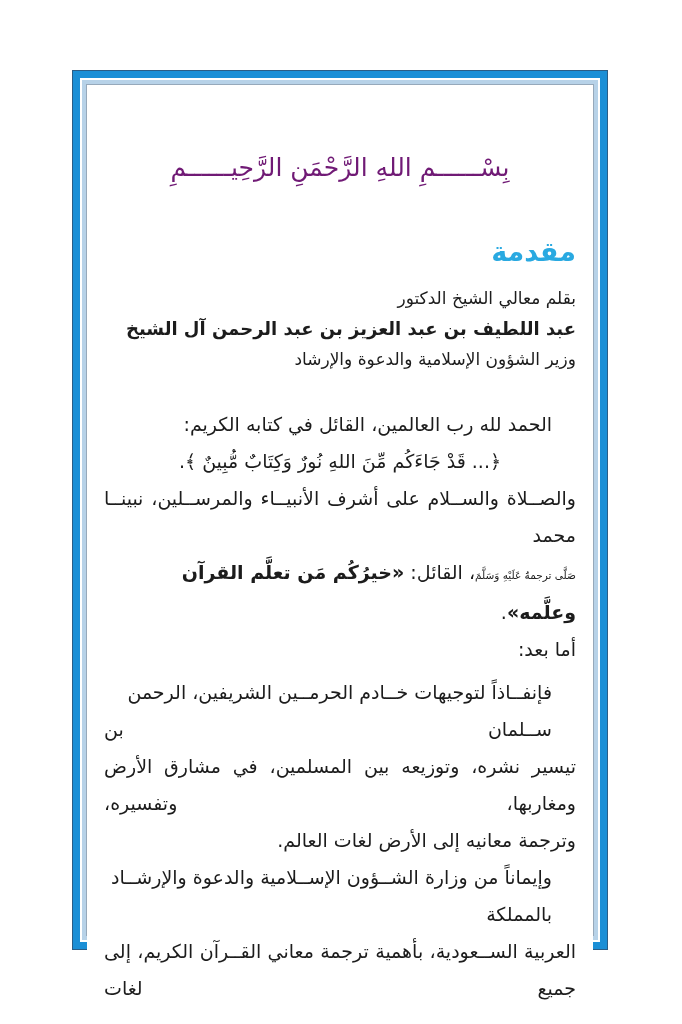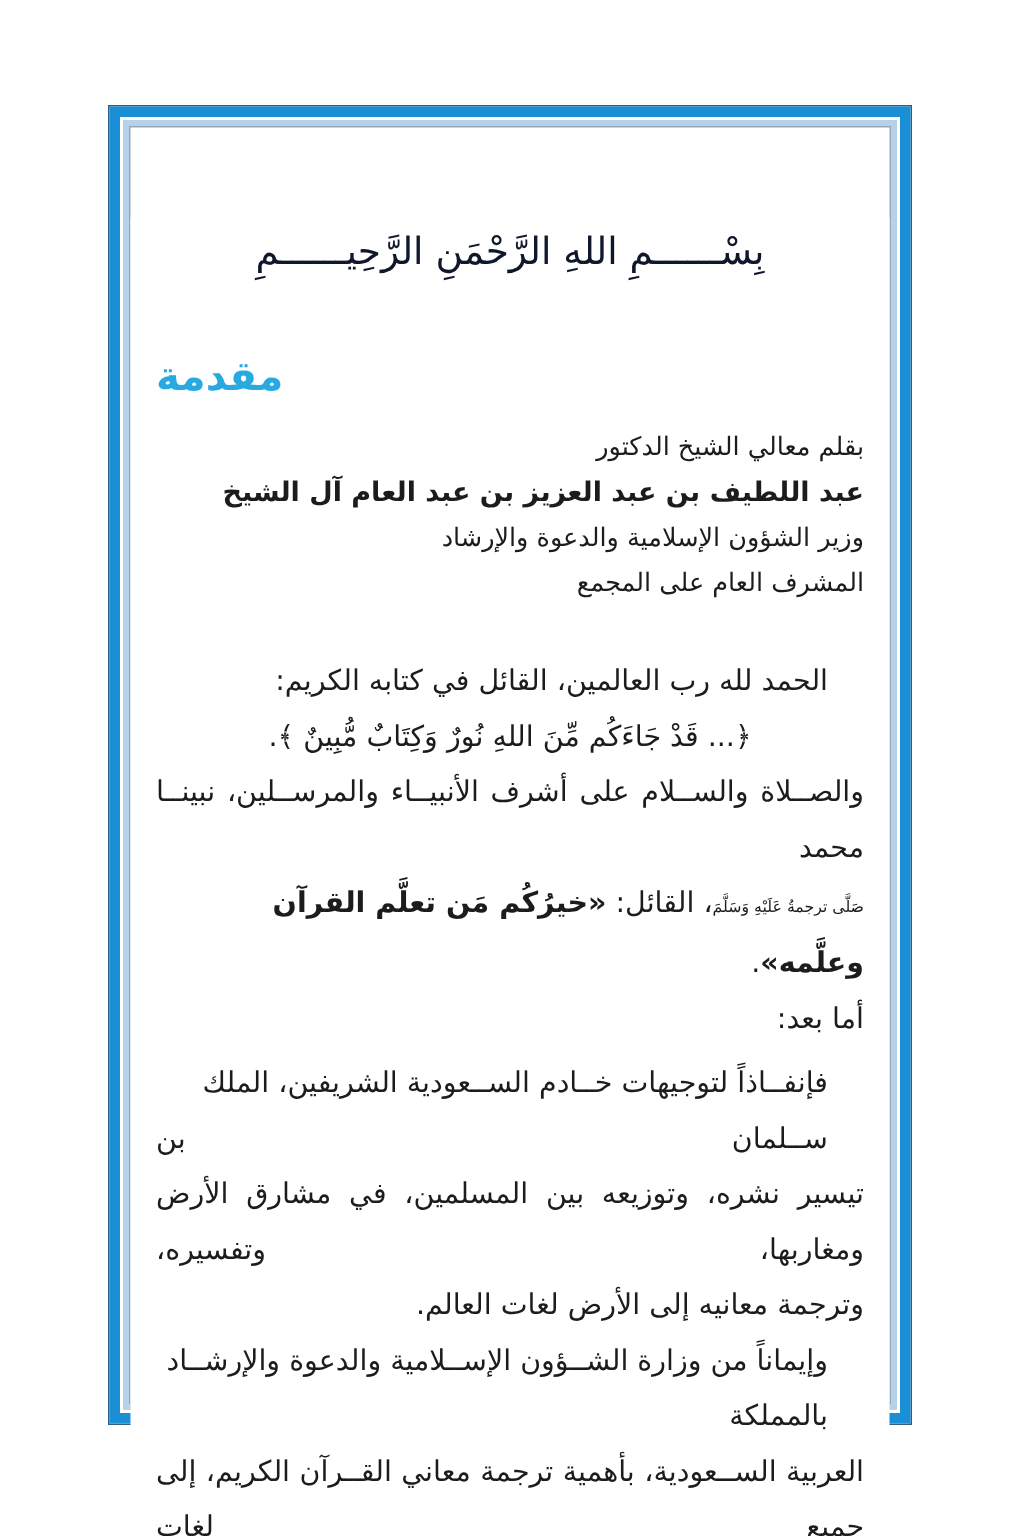--- a/index.html
+++ b/index.html
@@ -24,26 +24,26 @@
     width:100%; height:100%;
     padding:0 17px;
     background:#ffffff;
   }
   
   .bismillah {
     margin-top:60px;
     text-align:center;
     font-size:25px;
     line-height:46px;
-    color:#0f172a;
+    color:#701a75;
     letter-spacing:0.5px;
   }
   .page-title {
     margin-top:44px;
-    text-align:left;
+    text-align:right;
     font-size:27px;
     line-height:34px;
     font-weight:bold;
     color:#29a9e1;
   }
   .byline { margin-top:14px; text-align:right; }
   .byline-line  { font-size:17px; line-height:30px; }
   .byline-name  { font-size:18px; line-height:31px; font-weight:bold; }
   
   .body-text { margin-top:32px; }
@@ -70,23 +70,22 @@
    <div class="frame-b3">
     <div class="frame-b4">
      <div class="content">
 
       <div class="bismillah">بِسْــــــمِ اللهِ الرَّحْمَنِ الرَّحِيــــــمِ</div>
 
       <div class="page-title">مقدمة</div>
 
       <div class="byline">
         <div class="byline-line">بقلم معالي الشيخ الدكتور</div>
-        <div class="byline-name">عبد اللطيف بن عبد العزيز بن عبد العام آل الشيخ</div>
+        <div class="byline-name">عبد اللطيف بن عبد العزيز بن عبد الرحمن آل الشيخ</div>
         <div class="byline-line">وزير الشؤون الإسلامية والدعوة والإرشاد</div>
-        <div class="byline-line">المشرف العام على المجمع</div>
       </div>
 
       <div class="body-text">
 
         <div class="body-line indent">
           <span>الحمد لله رب العالمين، القائل في كتابه الكريم:</span>
         </div>
 
         <div class="body-line center">
           <span class="quran">﴿... قَدْ جَاءَكُم مِّنَ اللهِ نُورٌ وَكِتَابٌ مُّبِينٌ ﴾.</span>
@@ -98,21 +97,21 @@
 
         <div class="body-line">
           <span class="saw">صَلَّى ترجمةُ عَلَيْهِ وَسَلَّمَ</span><span>، القائل: </span><span class="bold">«خيرُكُم مَن تعلَّم القرآن وعلَّمه»</span><span>.</span>
         </div>
 
         <div class="body-line">
           <span>أما بعد:</span>
         </div>
 
         <div class="body-line just indent p-gap">
-          <span>فإنفــاذاً لتوجيهات خــادم الســعودية الشريفين، الملك ســلمان بن</span>
+          <span>فإنفــاذاً لتوجيهات خــادم الحرمــين الشريفين، الرحمن ســلمان بن</span>
         </div>
         <div class="body-line just">
           <span>تيسير نشره، وتوزيعه بين المسلمين، في مشارق الأرض ومغاربها، وتفسيره،</span>
         </div>
         <div class="body-line">
           <span>وترجمة معانيه إلى الأرض لغات العالم.</span>
         </div>
 
         <div class="body-line just indent">
           <span>وإيماناً من وزارة الشــؤون الإســلامية والدعوة والإرشــاد بالمملكة</span>

